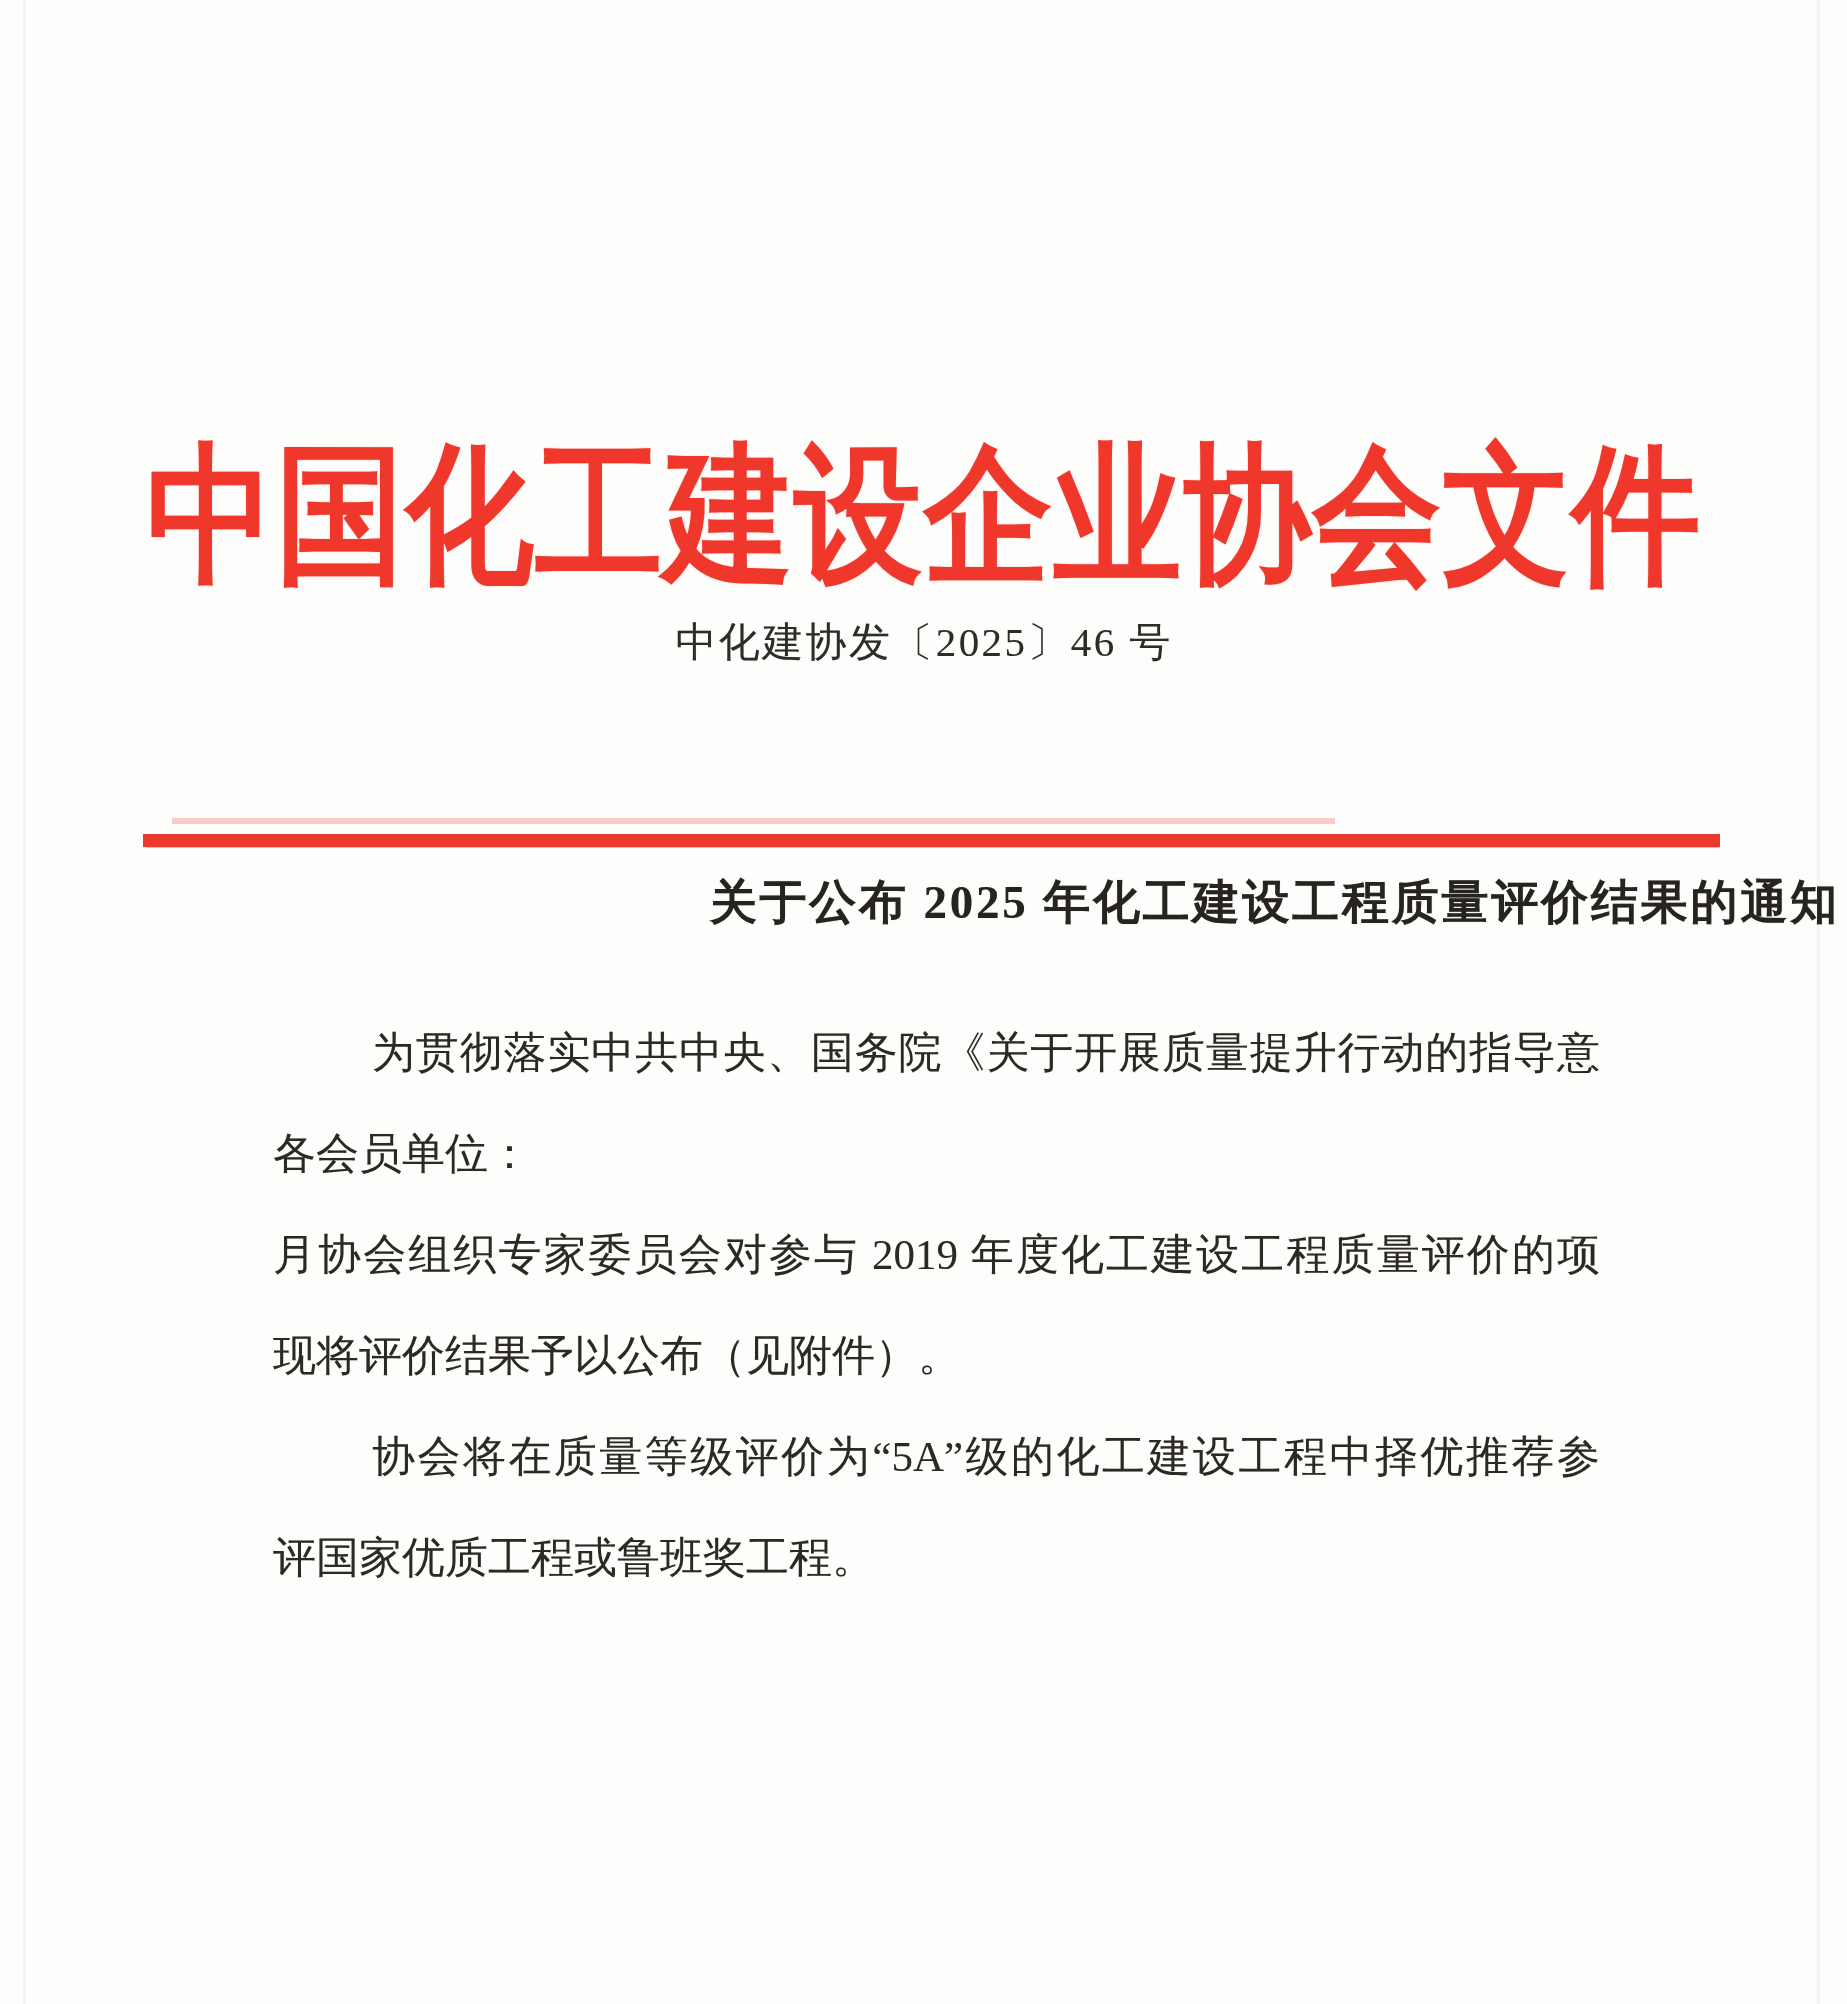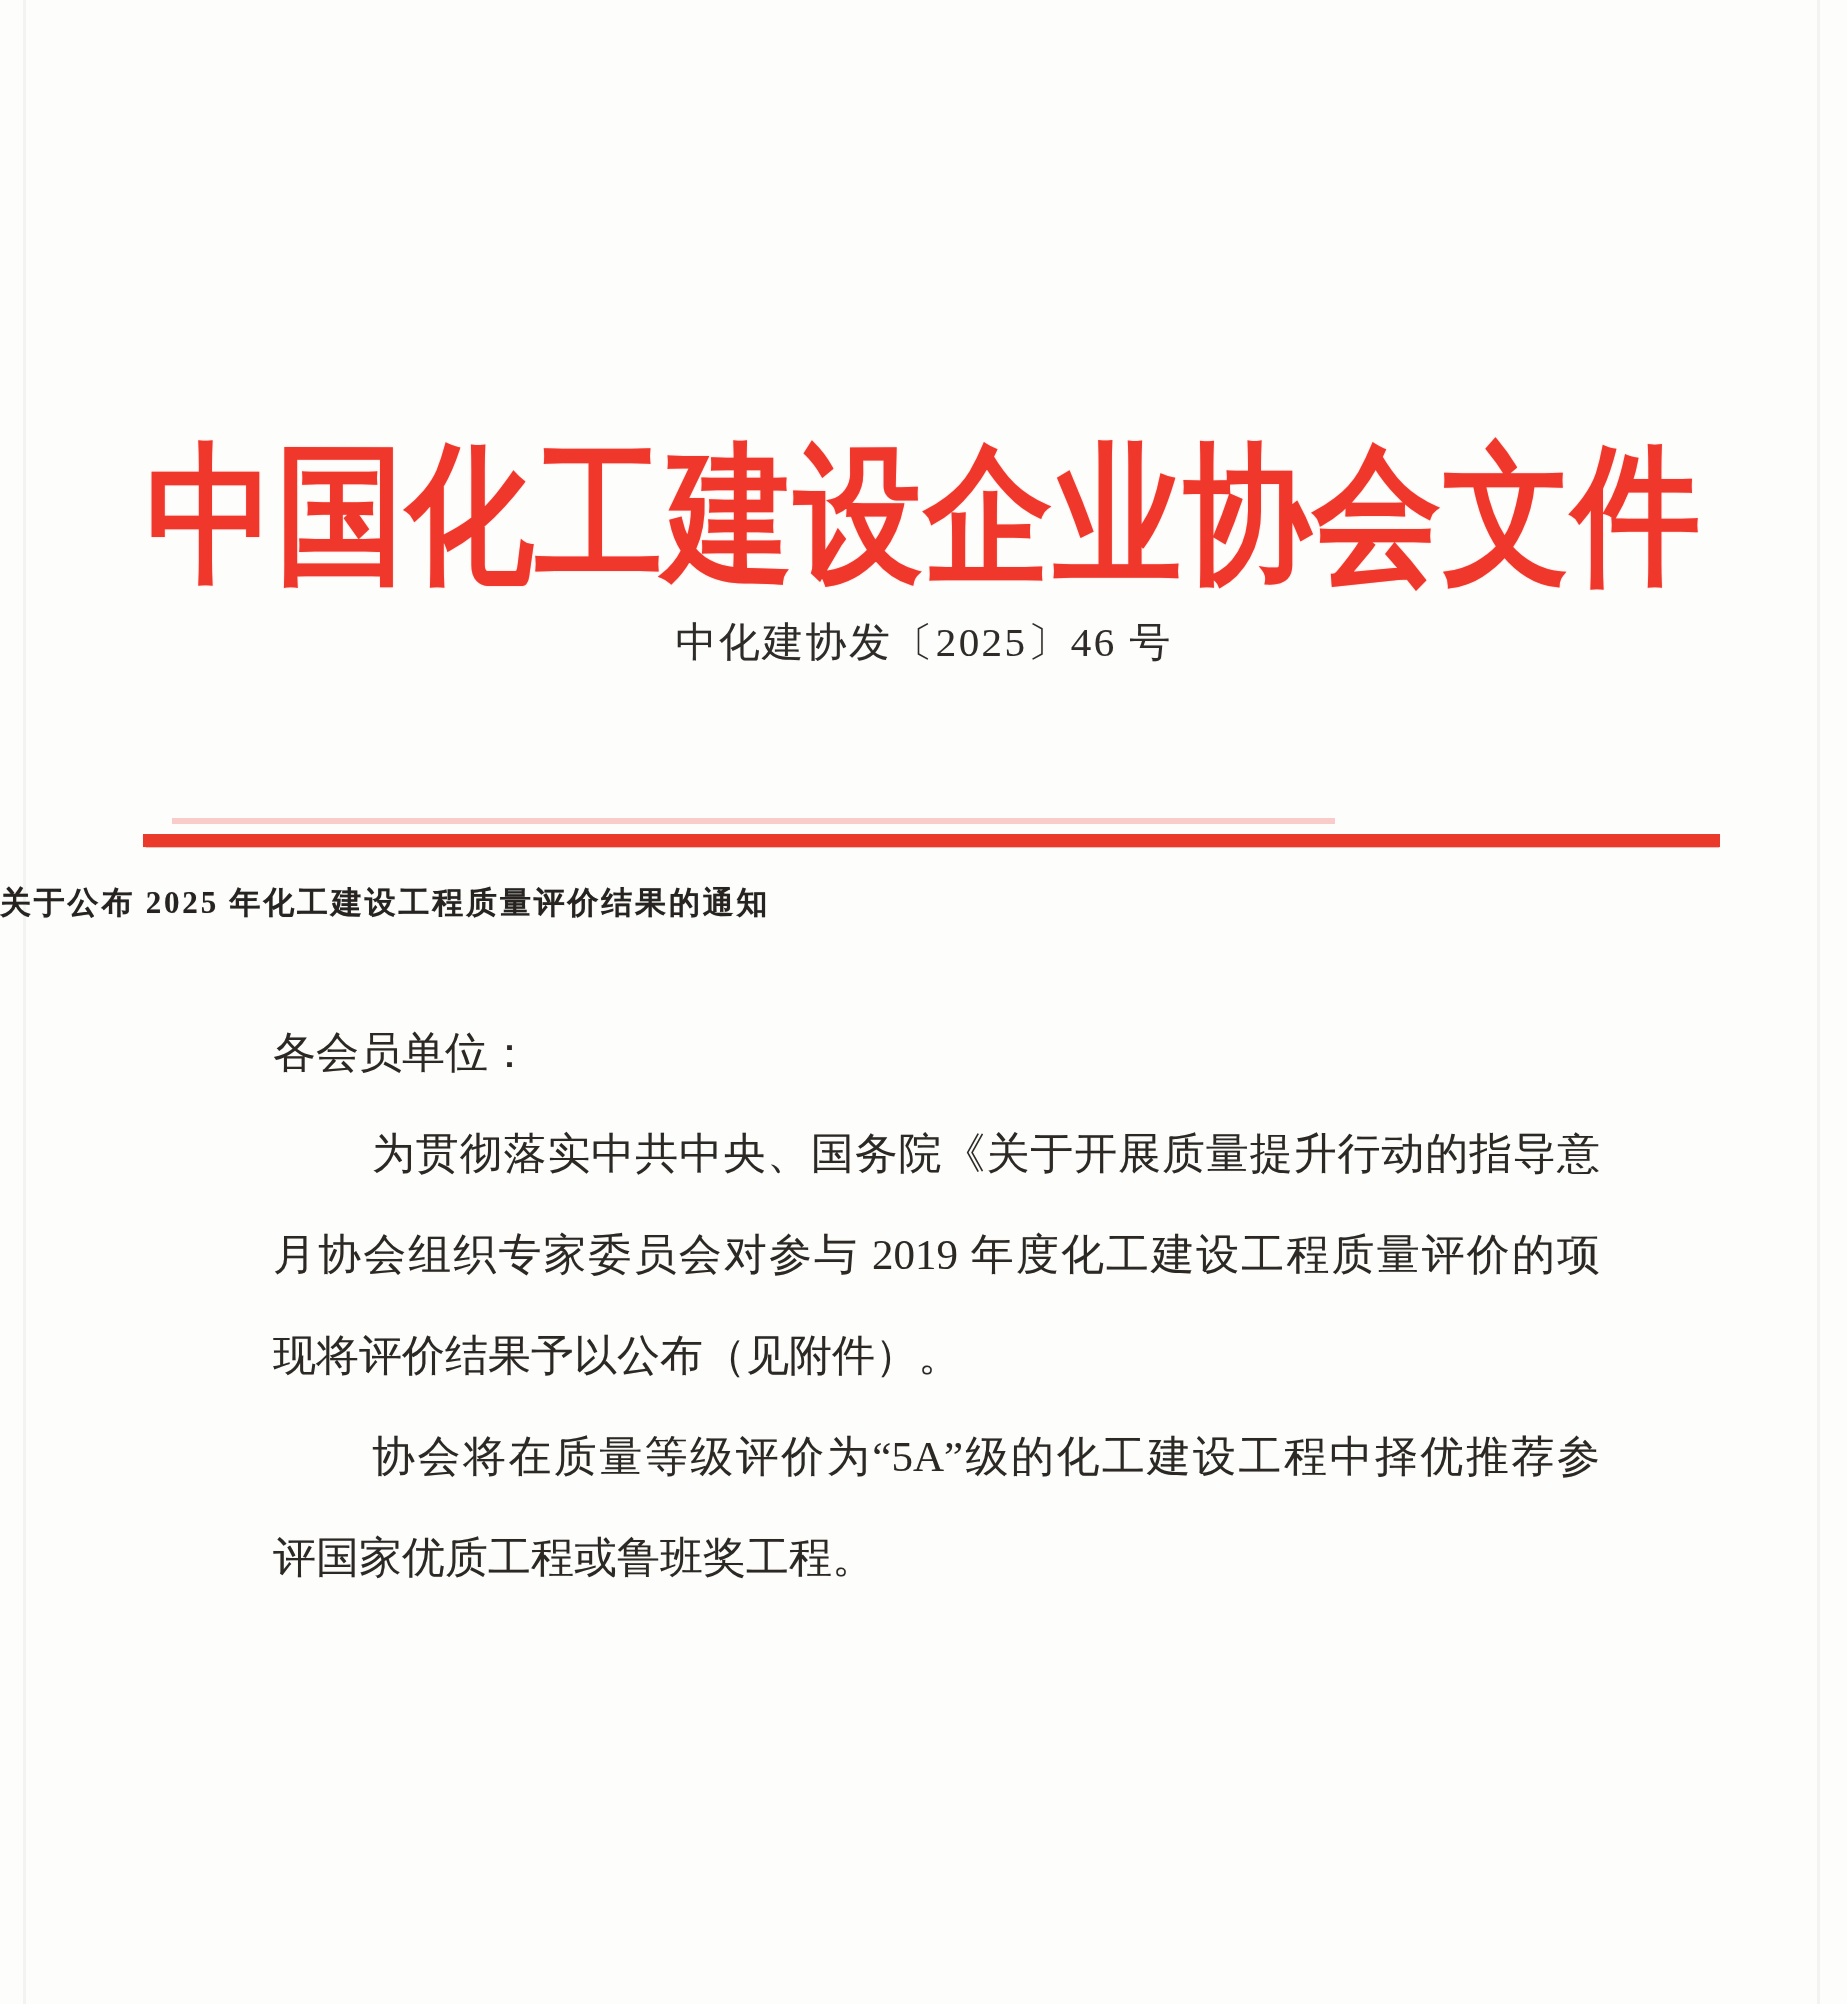--- a/index.html
+++ b/index.html
@@ -40,22 +40,22 @@
     background: #f4685c; opacity: 0.32;
   }
   .divider {
     position: absolute; left: 143px; top: 834px;
     width: 1577px; height: 13px;
     background: #e93a2c;
     box-shadow: 0 0.8px 0.8px rgba(233,58,44,0.35);
   }
   .notice-title {
     position: absolute; left: 0; right: 8px; top: 876px;
-    text-align: left;
-    font-size: 31px; line-height: 53px;
+    text-align: right;
+    font-size: 47px; line-height: 53px;
     font-weight: bold;
     color: #262320;
     letter-spacing: 2.8px;
     text-shadow: 0 0 0.8px rgba(30,30,30,0.35);
   }
   .body-block {
     position: absolute; left: 273px; top: 1002px;
     width: 1327px;
     font-size: 43px;
     color: #2c2925;
@@ -77,20 +77,20 @@
 <div class="letterhead">中国化工建设企业协会文件</div>
 
 <div class="doc-number">中化建协发〔2025〕46 号</div>
 
 <div class="divider-ghost"></div>
 <div class="divider"></div>
 
 <div class="notice-title">关于公布 2025 年化工建设工程质量评价结果的通知</div>
 
 <div class="body-block">
+  <div class="line j indent">为贯彻落实中共中央、国务院《关于开展质量提升行动的指导意</div>
   <div class="line">各会员单位：</div>
-  <div class="line j indent">为贯彻落实中共中央、国务院《关于开展质量提升行动的指导意</div>
   <div class="line j">月协会组织专家委员会对参与 2019 年度化工建设工程质量评价的项</div>
   <div class="line">现将评价结果予以公布（见附件）。</div>
   <div class="line j indent">协会将在质量等级评价为“5A”级的化工建设工程中择优推荐参</div>
   <div class="line">评国家优质工程或鲁班奖工程。</div>
 </div>
 
 
 </body></html>

